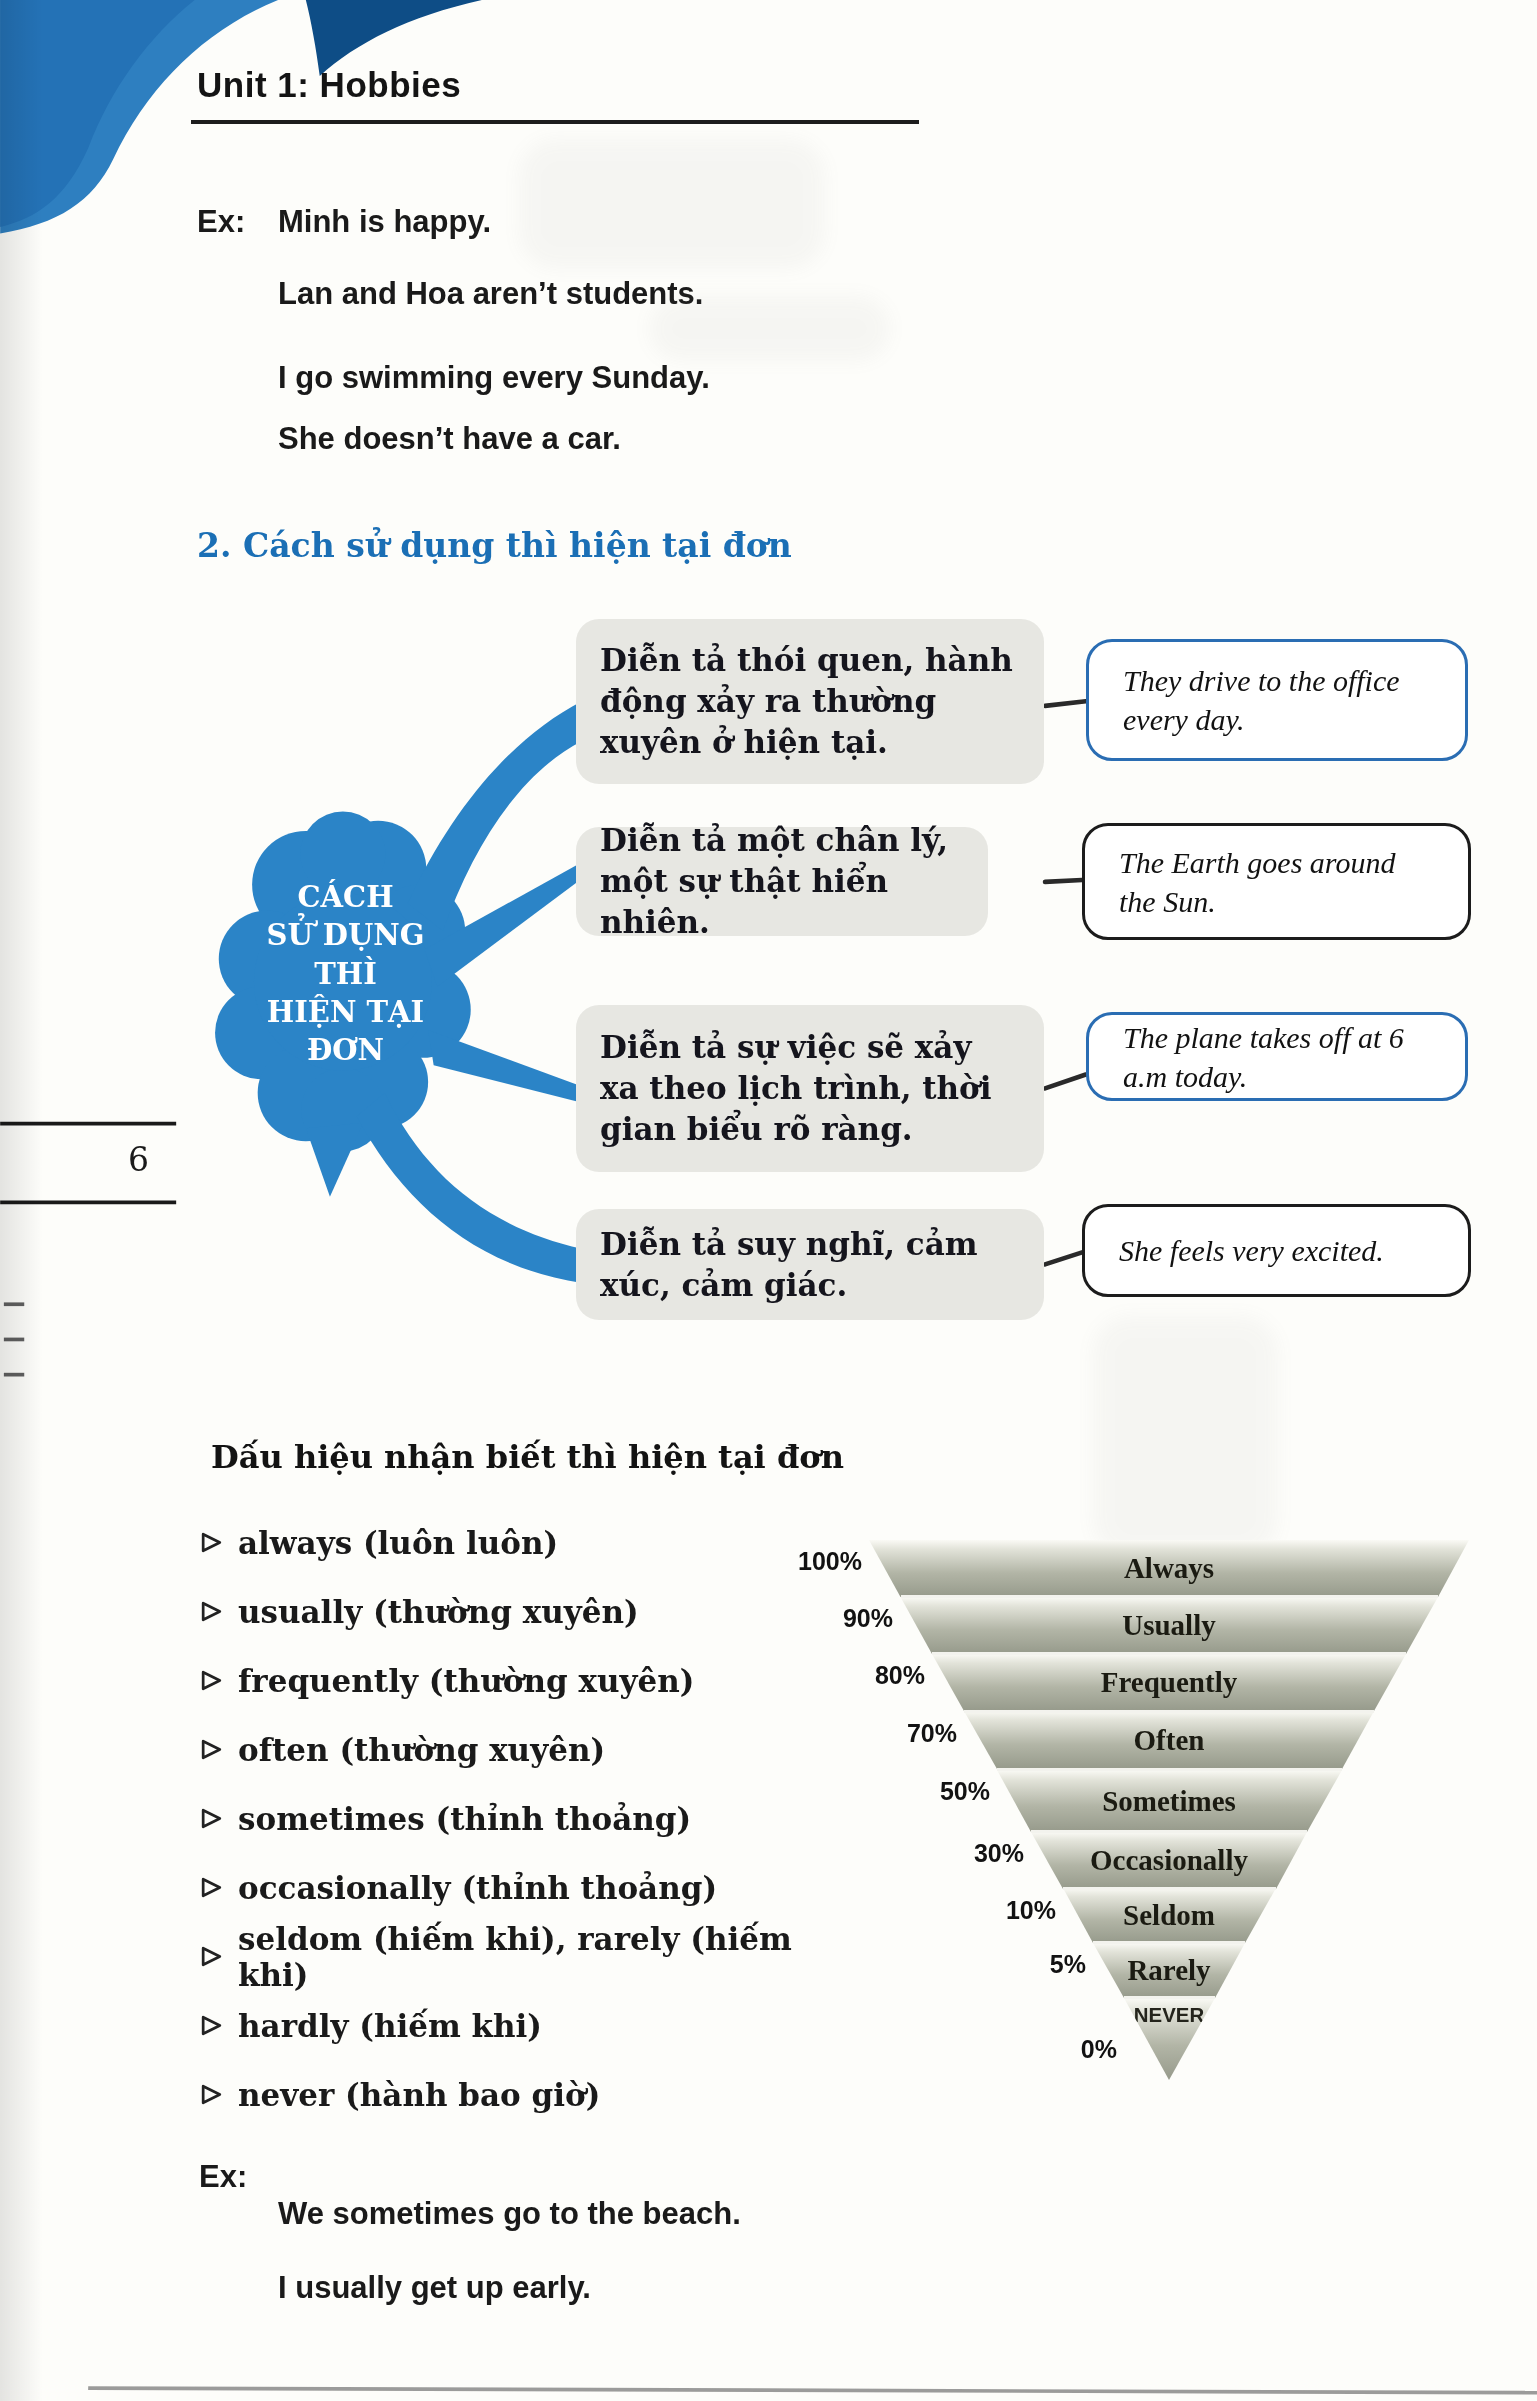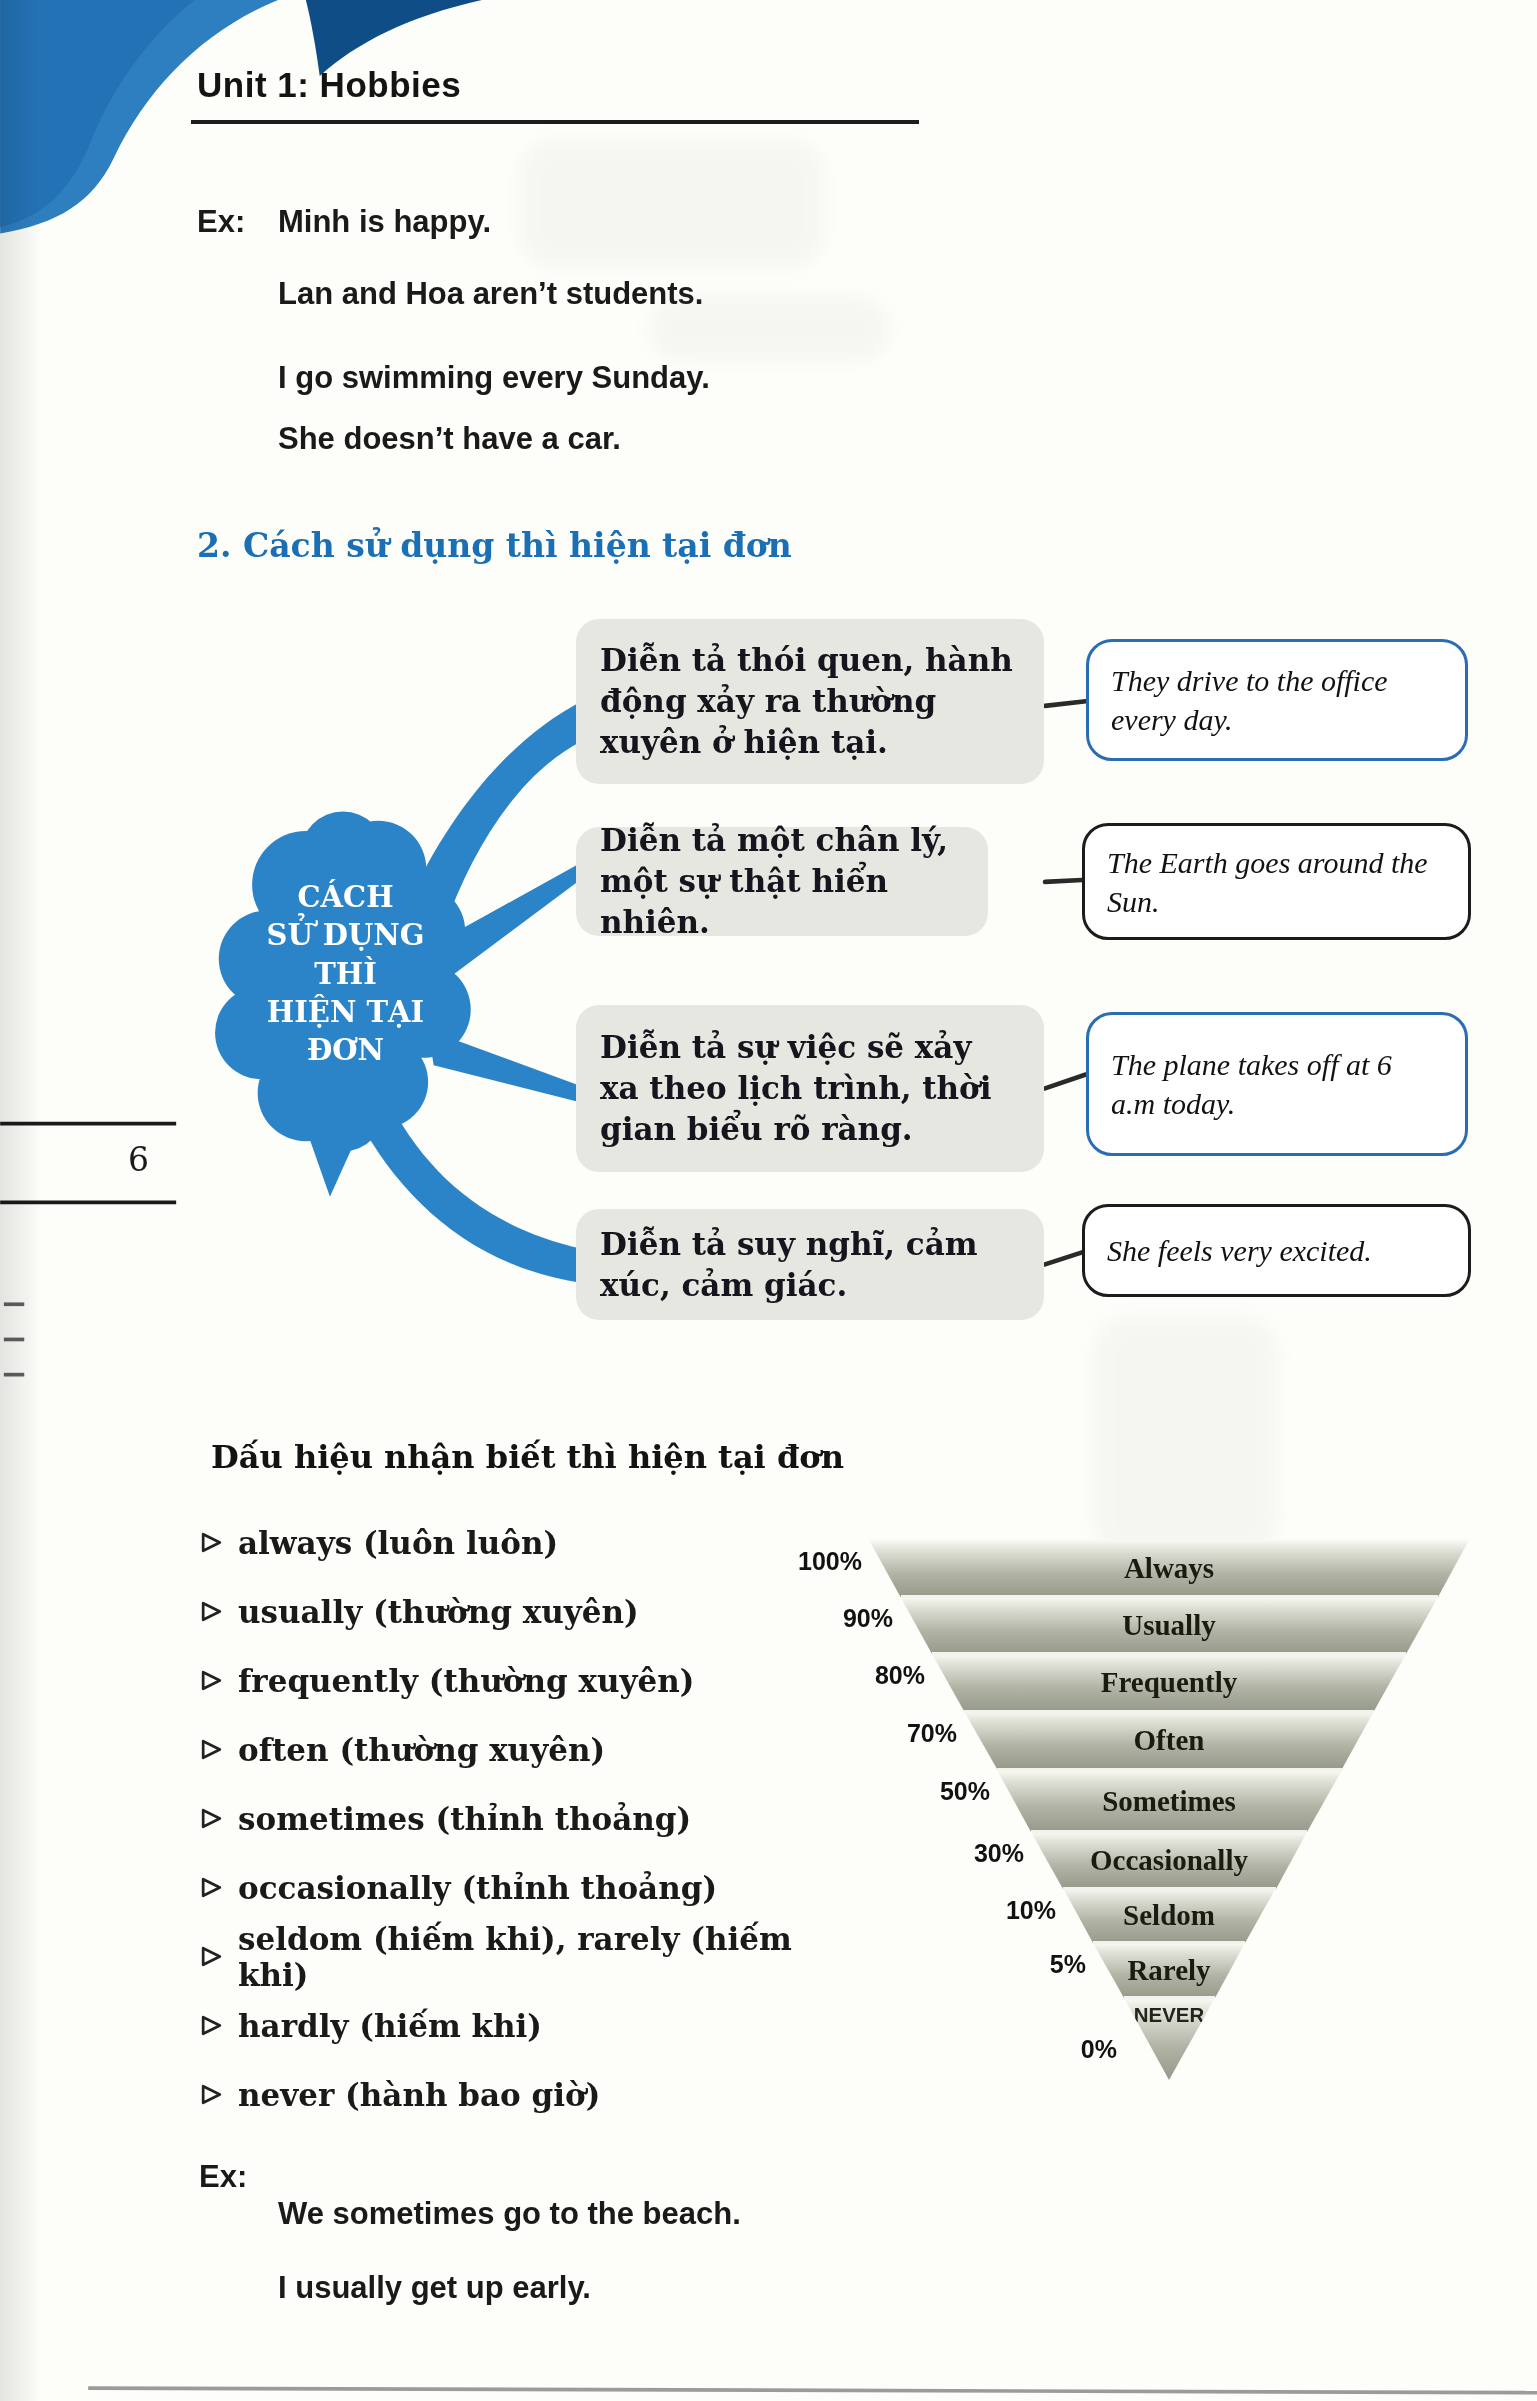--- a/index.html
+++ b/index.html
@@ -33,21 +33,21 @@
     left:248px;top:878px;width:195px;text-align:center;color:#ffffff;
     font-weight:bold;font-size:29px;line-height:1.32;z-index:3;
   }
   .usage-box{
     background:#e7e7e2;border-radius:23px;box-sizing:border-box;
     display:flex;align-items:center;padding:9.3px 24px;
     font-weight:600;font-size:31px;line-height:1.32;color:#15151d;z-index:2;
   }
   .ex-box{
     background:#ffffff;border-radius:26px;box-sizing:border-box;
-    display:flex;align-items:center;padding:11px 22px;
+    display:flex;align-items:center;padding:11px 34px;
     font-family:"Liberation Serif",serif;font-style:italic;
     font-size:30px;line-height:1.3;color:#121212;z-index:2;
   }
   .bd-blue{border:3.7px solid #2a6db3;}
   .bd-black{border:3.7px solid #1c1c1c;}
   
   .page-num{left:128px;top:1140px;font-size:33px;color:#1a1a1a;}
   
   .sig-heading{left:211px;top:1438px;font-weight:bold;font-size:32px;color:#131313;}
   .sig-list{left:199px;top:1508px;width:667px;}
@@ -176,21 +176,21 @@
   <div class="abs usage-box" style="left:576px;top:1209px;width:468px;height:111px;">
     <span>Diễn tả suy nghĩ, cảm xúc, cảm giác.</span>
   </div>
 
   <div class="abs ex-box bd-blue" style="left:1086px;top:639px;width:382px;height:122px;">
     <span>They drive to the office every day.</span>
   </div>
   <div class="abs ex-box bd-black" style="left:1082px;top:823px;width:389px;height:117px;">
     <span>The Earth goes around the Sun.</span>
   </div>
-  <div class="abs ex-box bd-blue" style="left:1086px;top:1012px;width:382px;height:144px;">
+  <div class="abs ex-box bd-blue" style="left:1086px;top:1012px;width:382px;height:89px;">
     <span>The plane takes off at 6 a.m today.</span>
   </div>
   <div class="abs ex-box bd-black" style="left:1082px;top:1204px;width:389px;height:93px;font-style:italic;">
     <span>She feels very excited.</span>
   </div>
 
   <div class="abs page-num">6</div>
 
   <div class="abs sig-heading">Dấu hiệu nhận biết thì hiện tại đơn</div>
 

